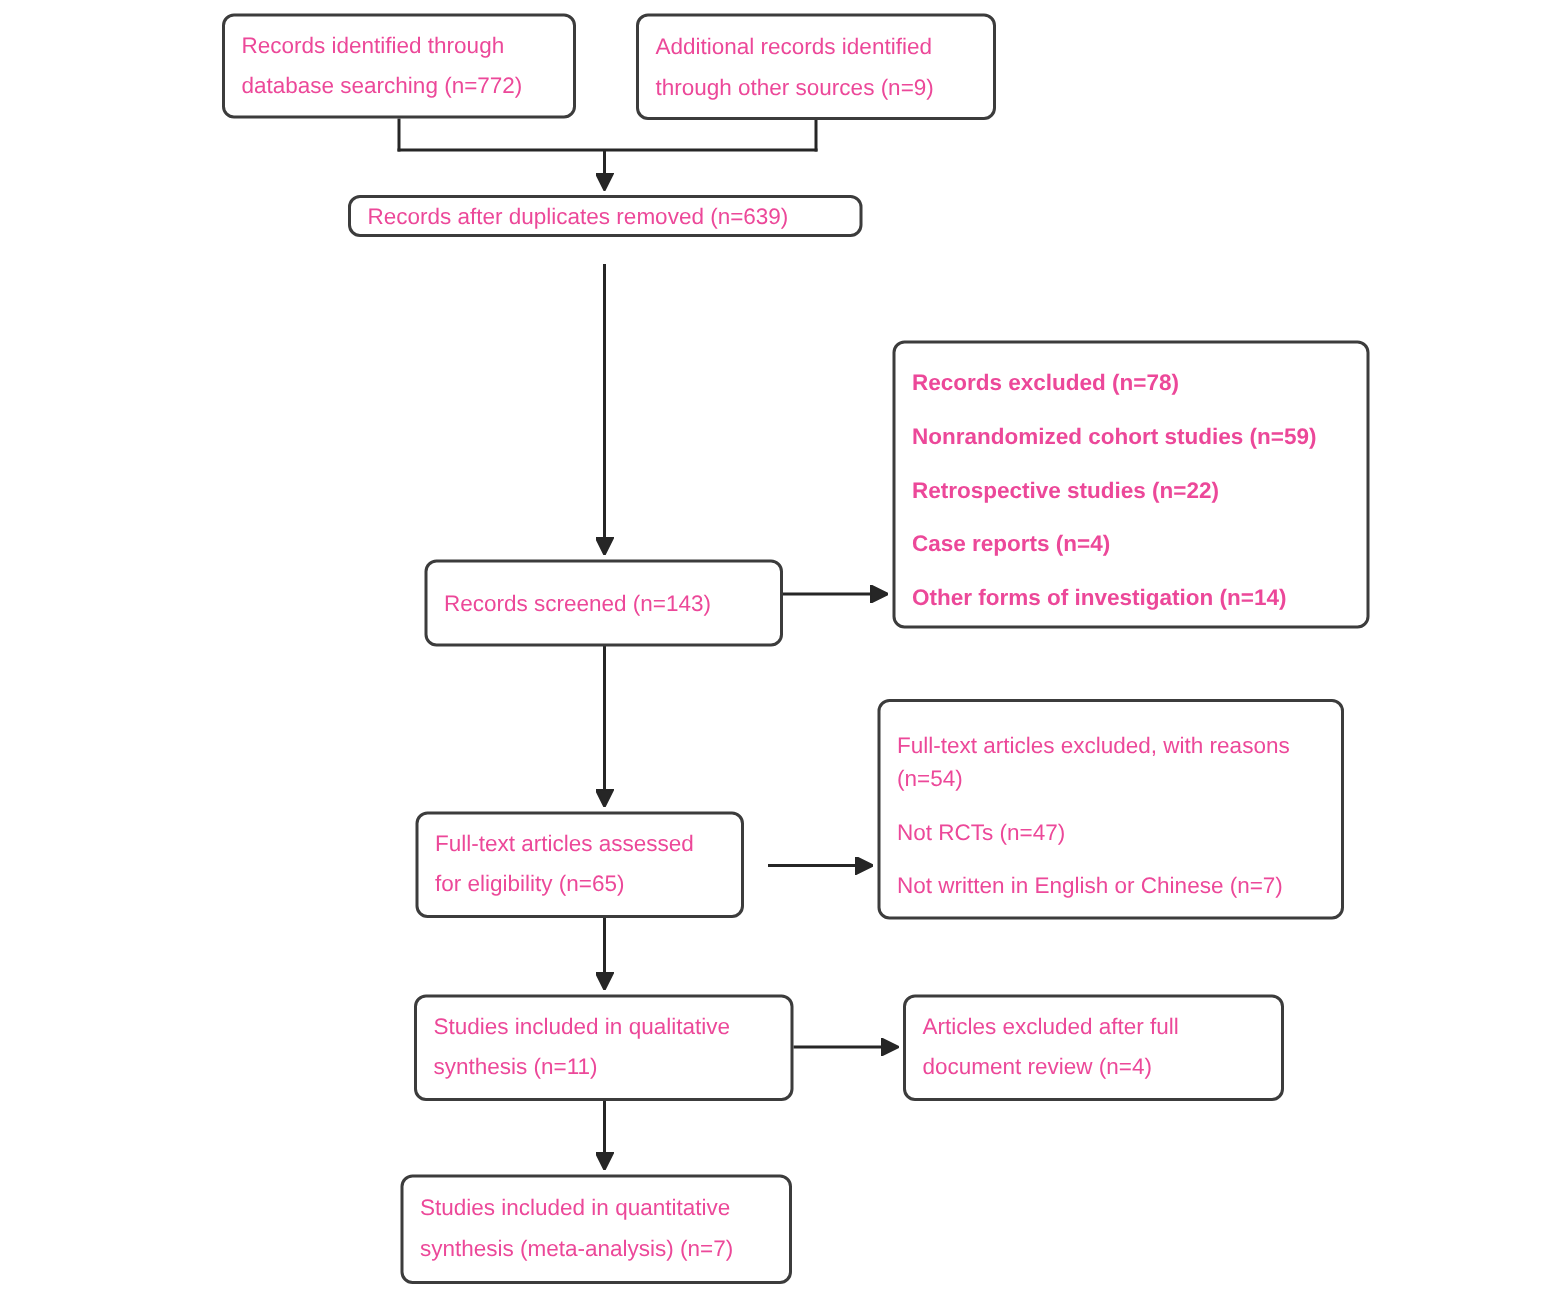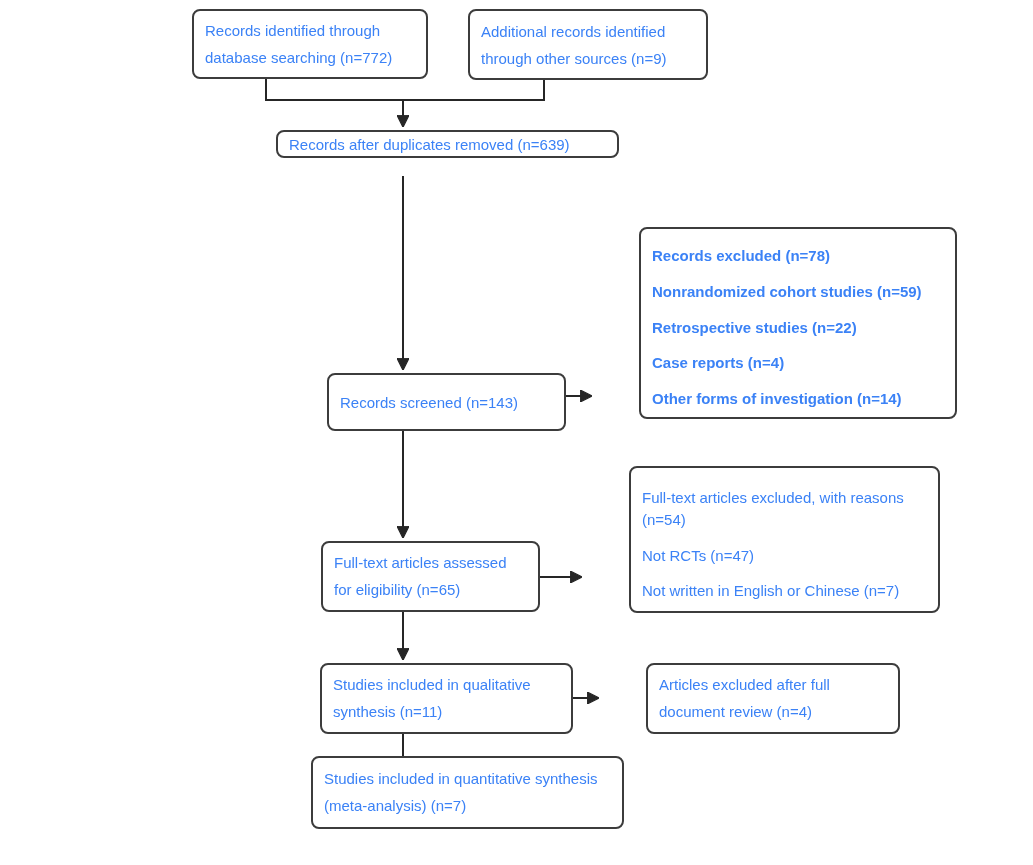--- a/index.html
+++ b/index.html
@@ -20,28 +20,27 @@
     left: 0;
     top: 0;
     pointer-events: none;
   }
   .box {
     position: absolute;
     box-sizing: border-box;
     background: #ffffff;
     border: 2px solid #3c3c3c;
     border-radius: 8px;
-    color: #3b82f6;
+    color: #ec4899;
     font-size: 15px;
     line-height: 1.8;
     display: flex;
     flex-direction: column;
     justify-content: center;
     padding: 4px 11px;
-    margin-left: 44px;
   }
   .box.multi {
     justify-content: flex-start;
     line-height: 1.45;
     padding-top: 9px;
   }
   .box.multi .line {
     margin: 7px 0;
   }
   line, path { stroke: #262626; }
@@ -93,15 +92,15 @@
   <div class="box multi" style="left:585px; top:466px; width:311px; height:147px; padding-top:12px;">
     <div class="line">Full-text articles excluded, with reasons (n=54)</div>
     <div class="line">Not RCTs (n=47)</div>
     <div class="line">Not written in English or Chinese (n=7)</div>
   </div>
 
   <div class="box" style="left:276px; top:663px; width:253px; height:71px; line-height:1.75;">Studies included in qualitative synthesis (n=11)</div>
 
   <div class="box" style="left:602px; top:663px; width:254px; height:71px; line-height:1.75;">Articles excluded after full document review (n=4)</div>
 
-  <div class="box" style="left:267px; top:756px; width:313px; height:73px; line-height:1.75;">Studies included in quantitative synthesis (meta-analysis) (n=7)</div>
+  <div class="box" style="left:267px; top:783px; width:261px; height:73px; line-height:1.75;">Studies included in quantitative synthesis (meta-analysis) (n=7)</div>
 
 </div>
 
 </body></html>

